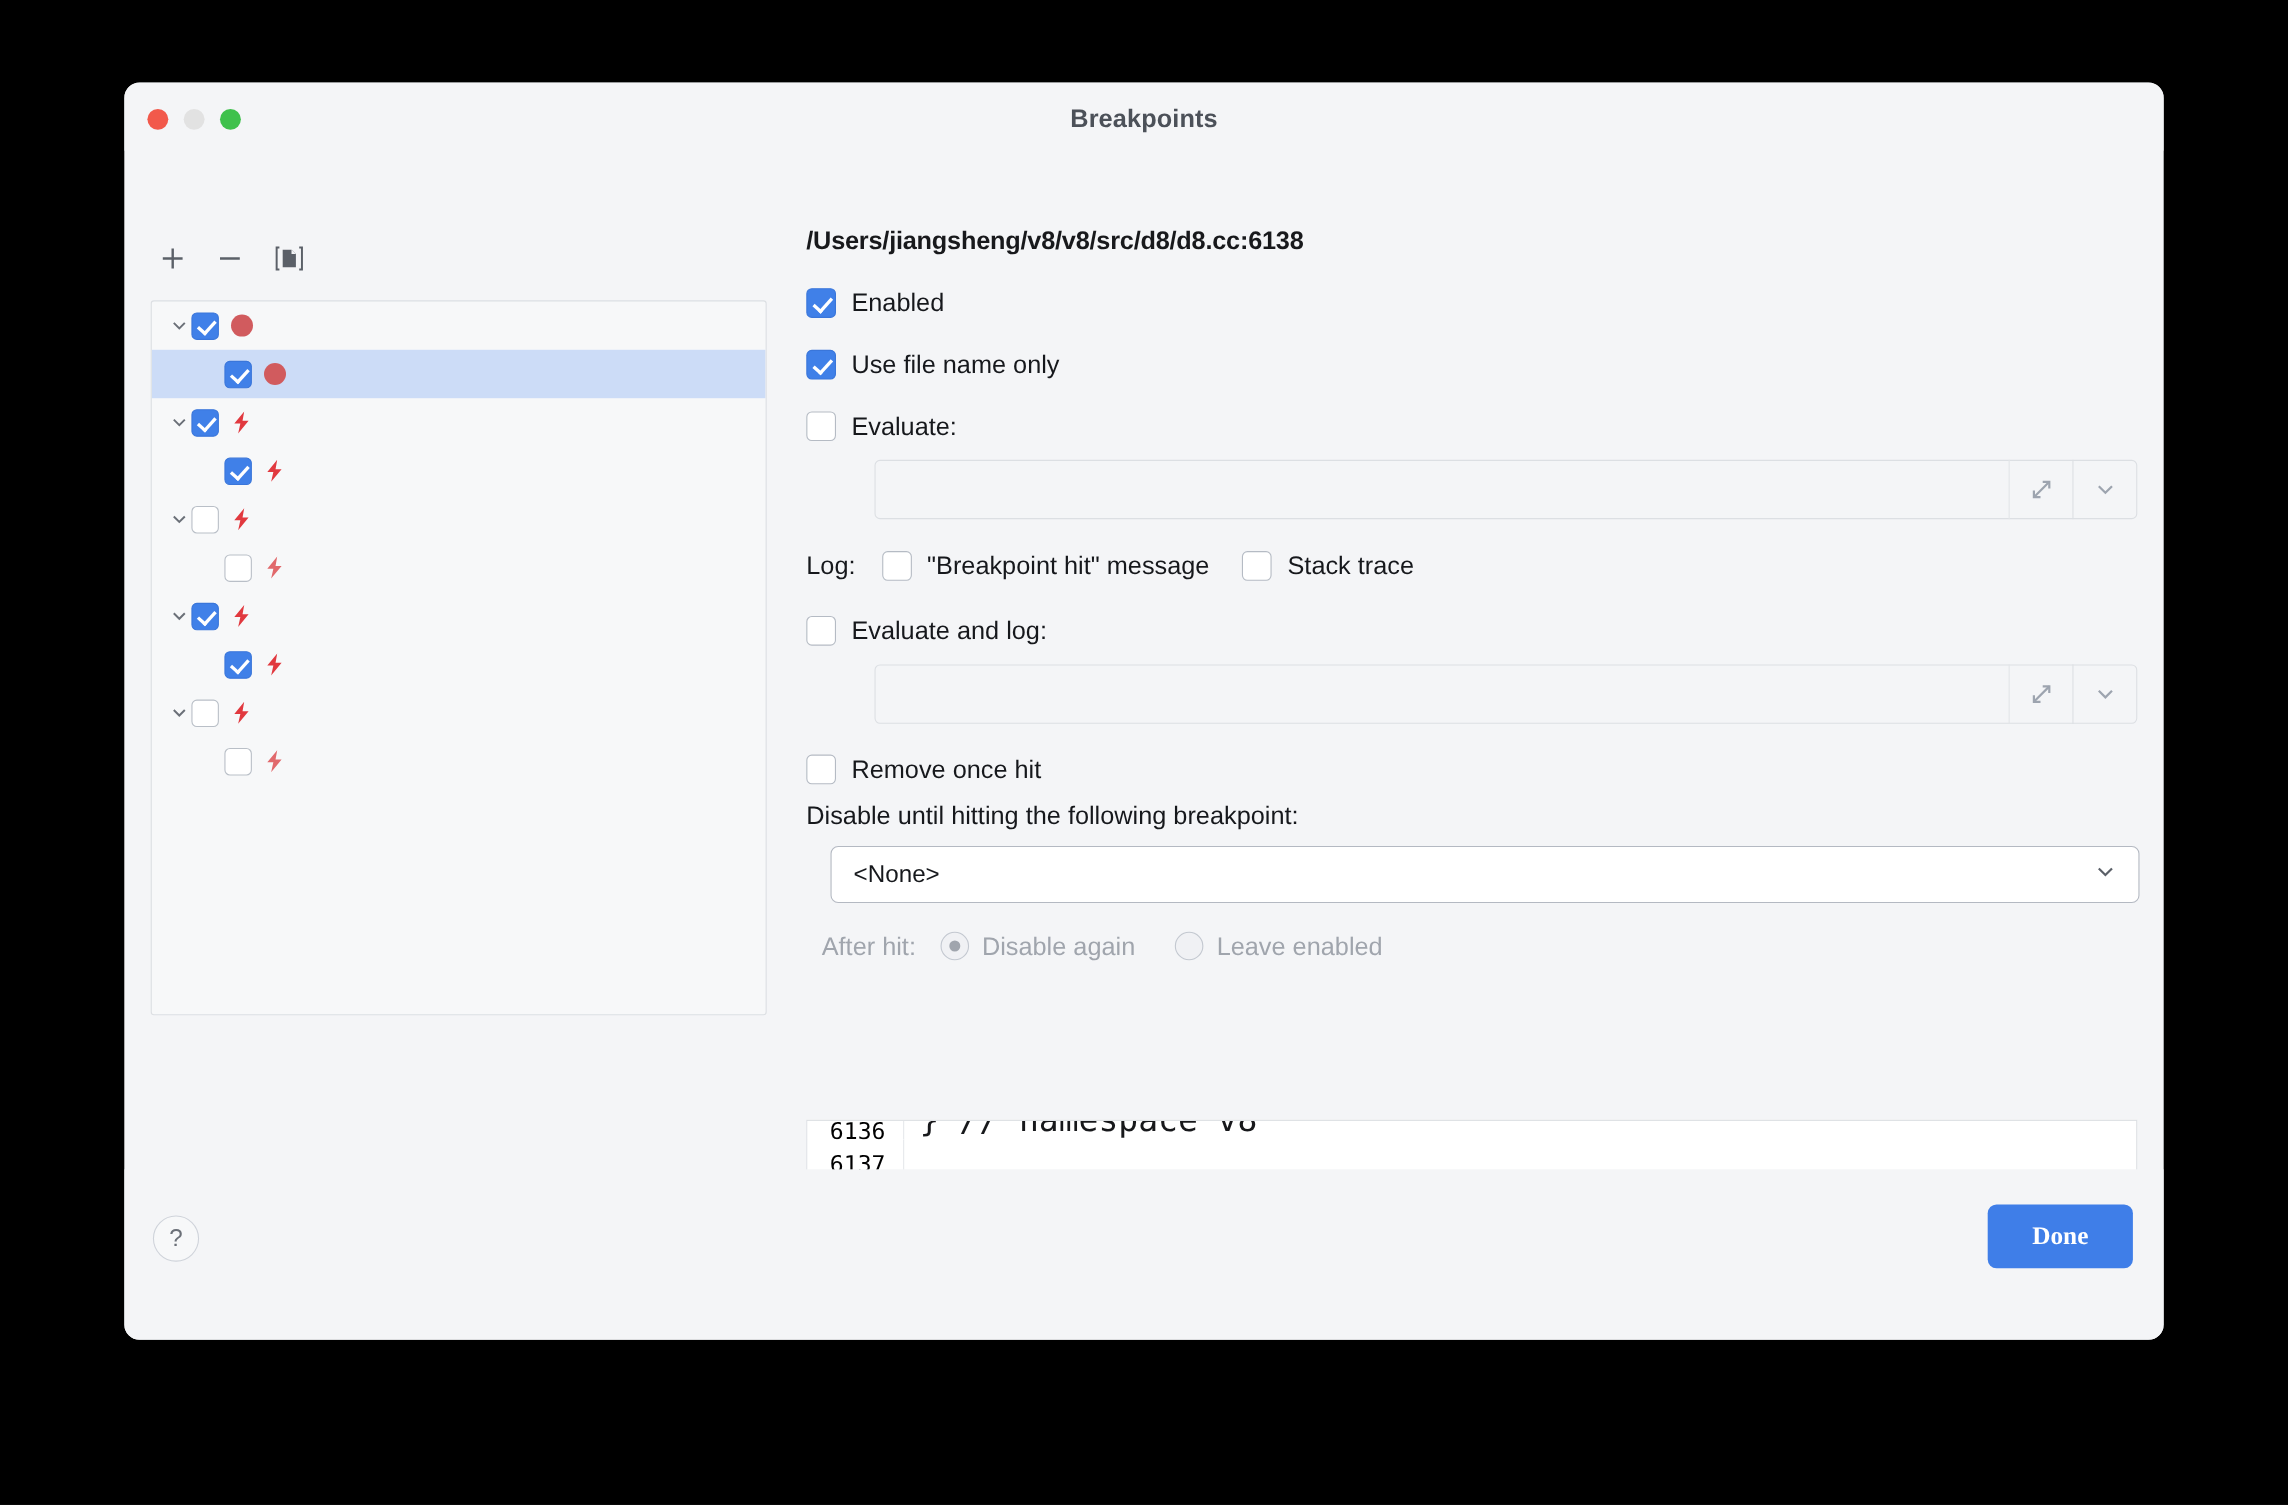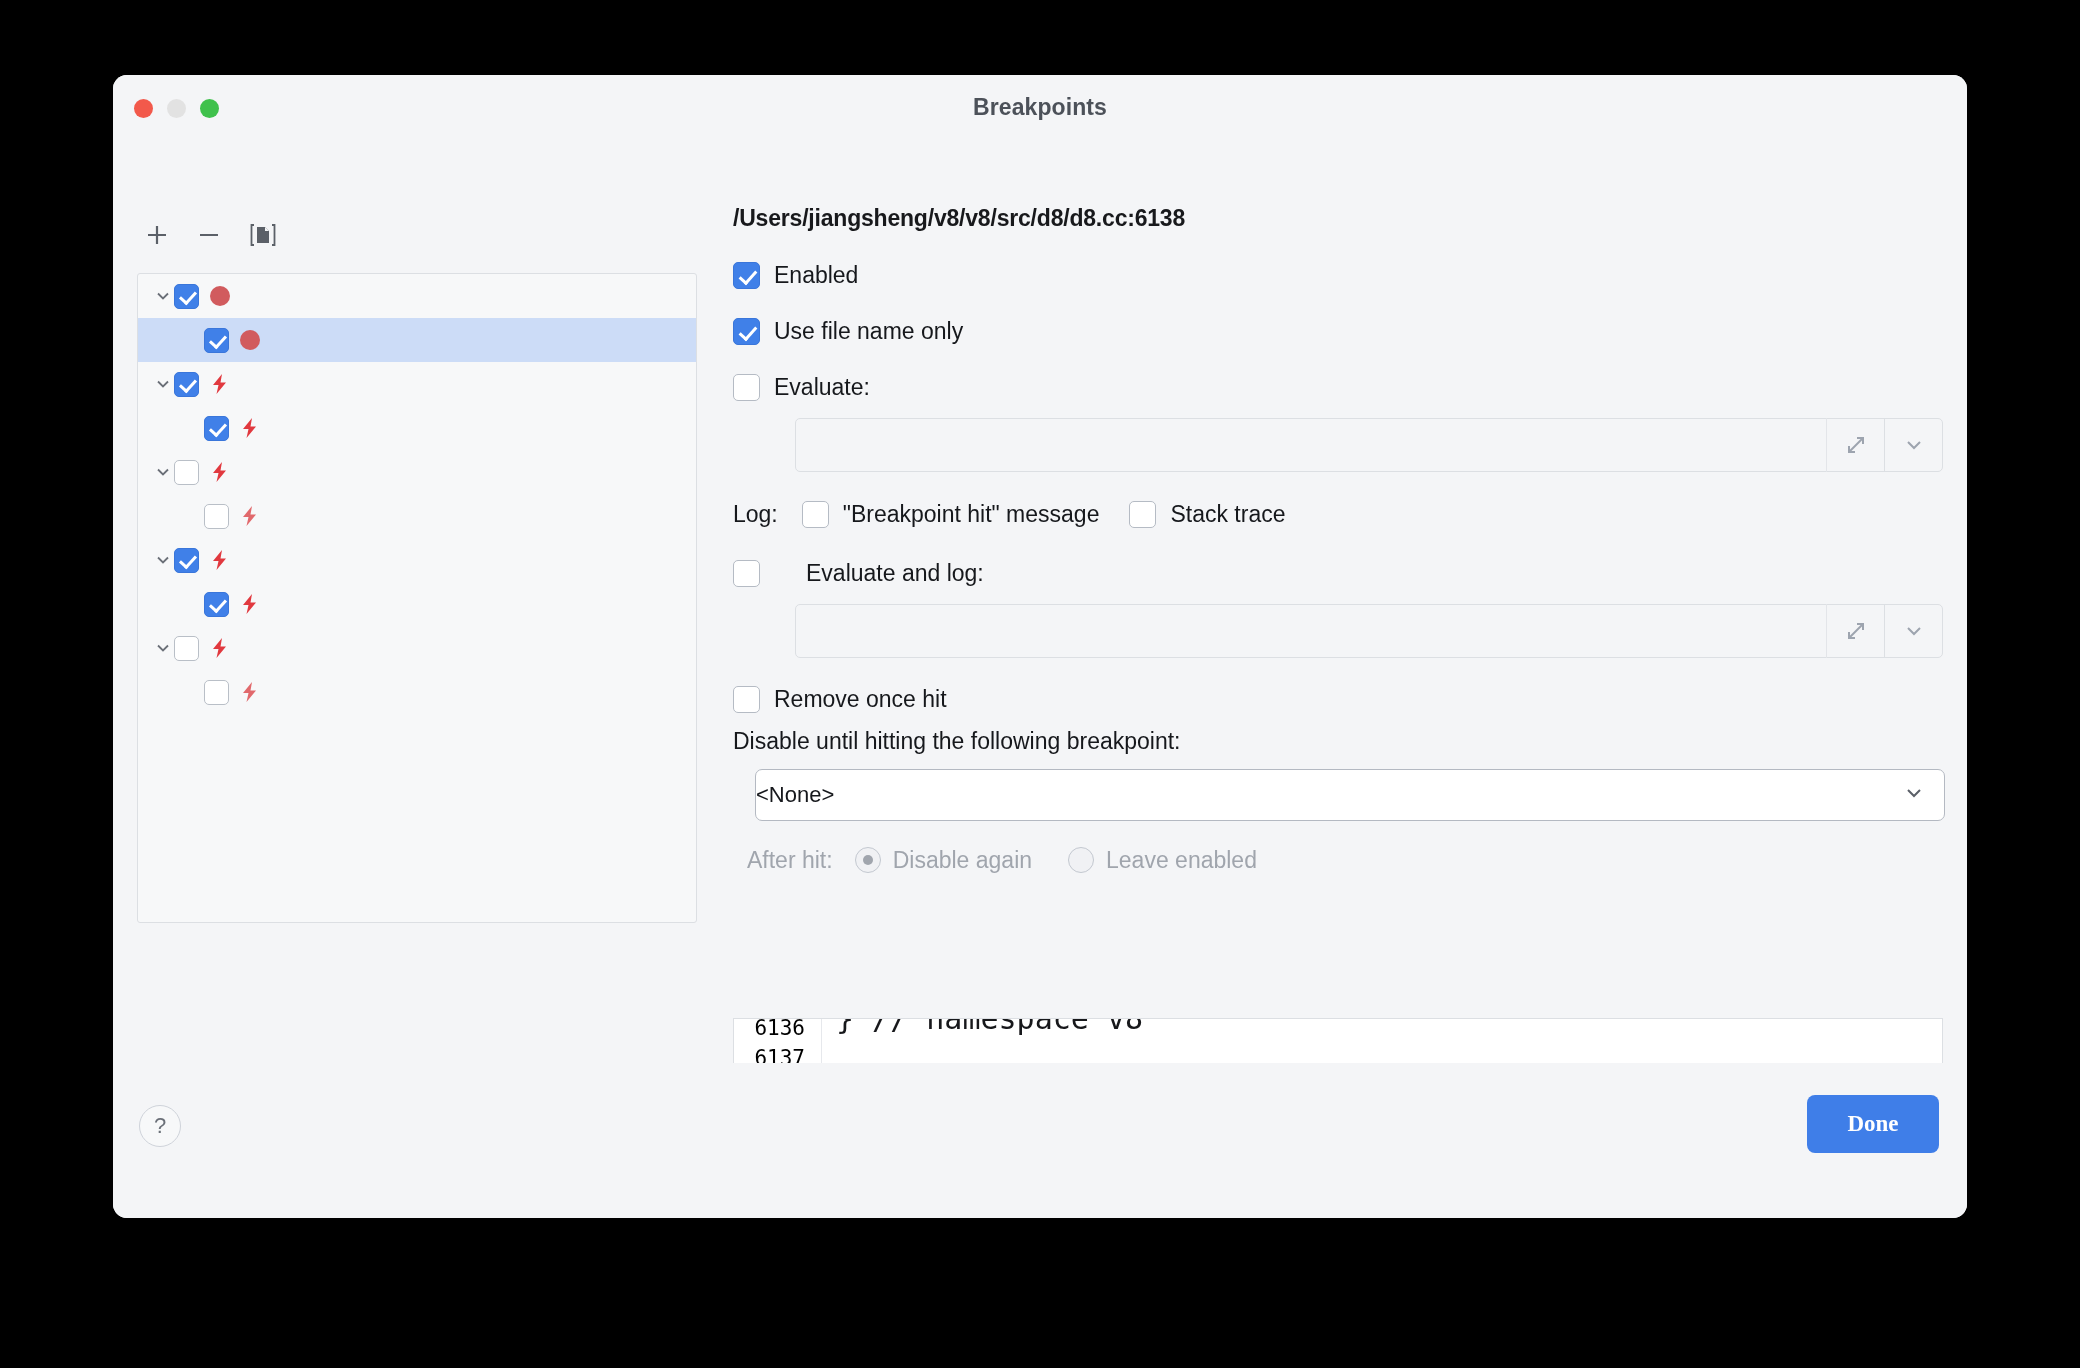--- a/index.html
+++ b/index.html
@@ -202,20 +202,21 @@
     margin-bottom: 14px;
   }
   .dd {
     position: relative;
     width: 1190px; height: 52px;
     background: #ffffff;
     border: 1px solid #b4b9c2;
     border-radius: 7px;
     margin-left: 22px;
     display: flex; align-items: center;
+    padding-left: 20px;
   }
   .dd-val { font-size: 22px; color: #16181c; }
   .dd-arrow {
     position: absolute; right: 18px; top: 50%;
     transform: translateY(-50%);
     color: #5b6068;
   }
 
   
   .afterhit {
@@ -523,21 +524,21 @@
       <div class="log-item">
         <div class="opt-cbx off"></div>
         <div class="opt-label">"Breakpoint hit" message</div>
       </div>
       <div class="log-item">
         <div class="opt-cbx off"></div>
         <div class="opt-label">Stack trace</div>
       </div>
     </div>
 
-    <div class="opt-row" style="margin-bottom:14px;gap:32px;">
+    <div class="opt-row" style="margin-bottom:14px;">
       <div class="opt-cbx off"></div>
       <div class="opt-label">Evaluate and log:</div>
     </div>
 
     <div class="expr-field">
       <div class="expr-btn expand">
         <svg width="26" height="26" viewBox="0 0 26 26">
           <line x1="6" y1="20" x2="20" y2="6" stroke="#9da4af" stroke-width="2"></line>
           <polyline points="14,6 20,6 20,12" fill="none" stroke="#9da4af" stroke-width="2"></polyline>
           <polyline points="12,20 6,20 6,14" fill="none" stroke="#9da4af" stroke-width="2"></polyline>

